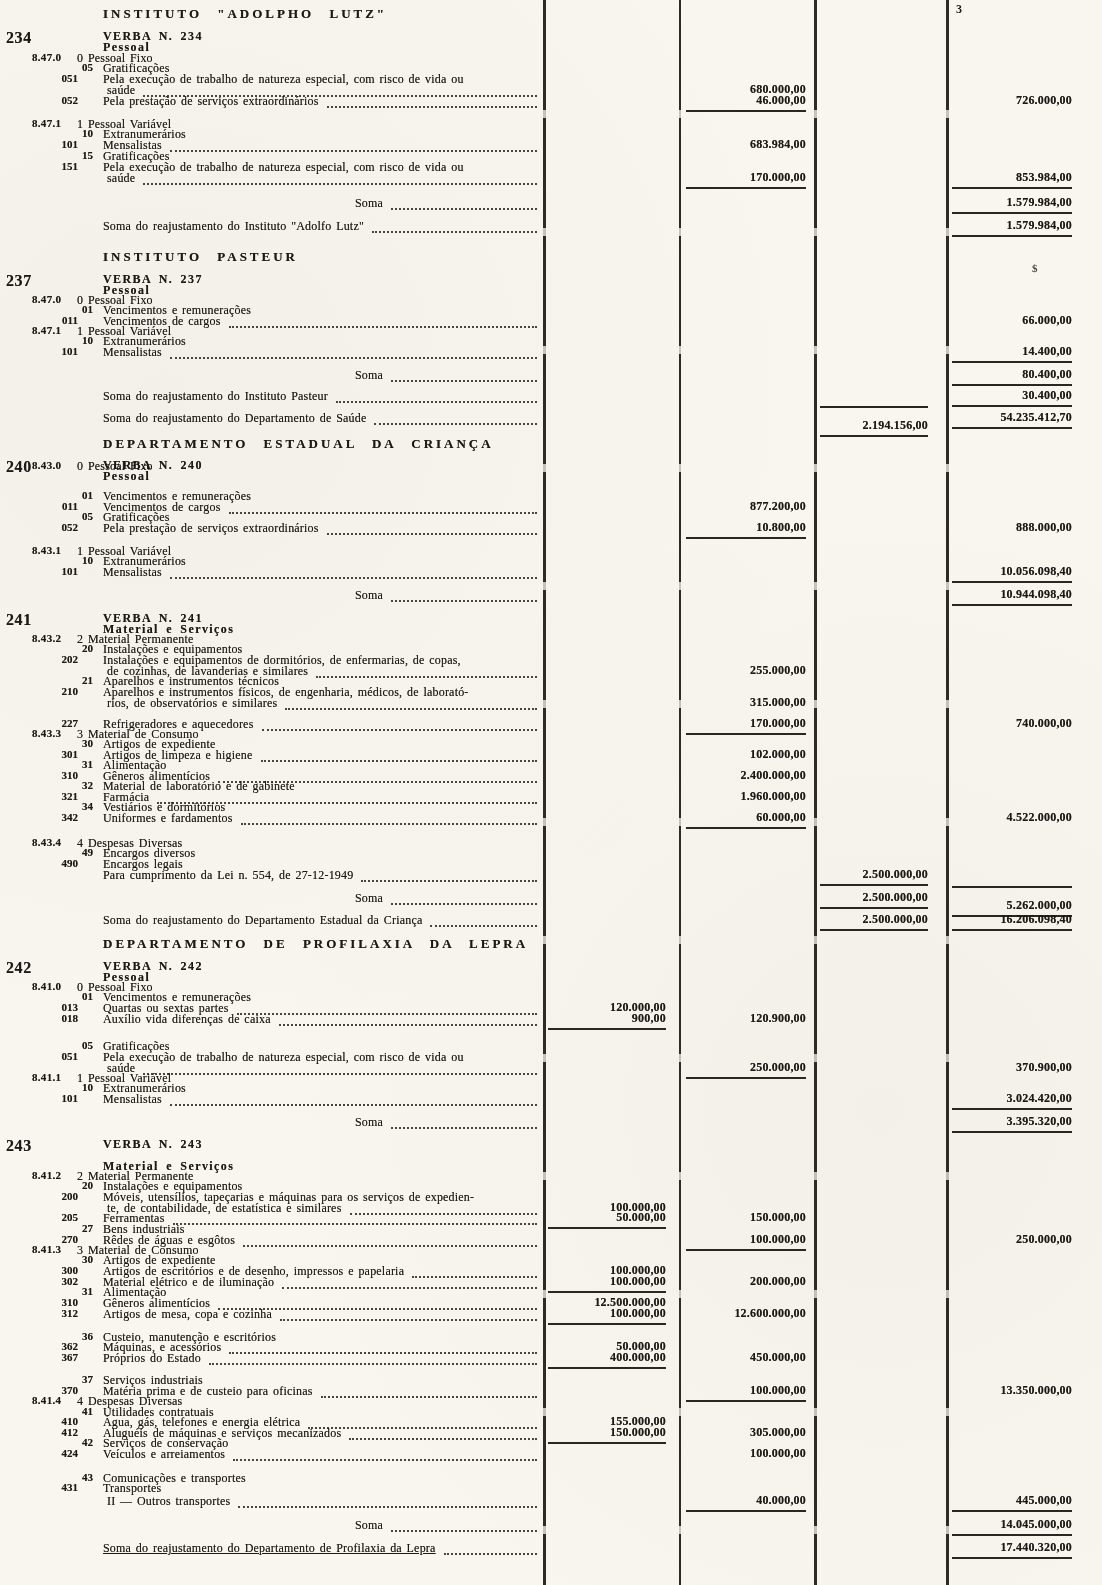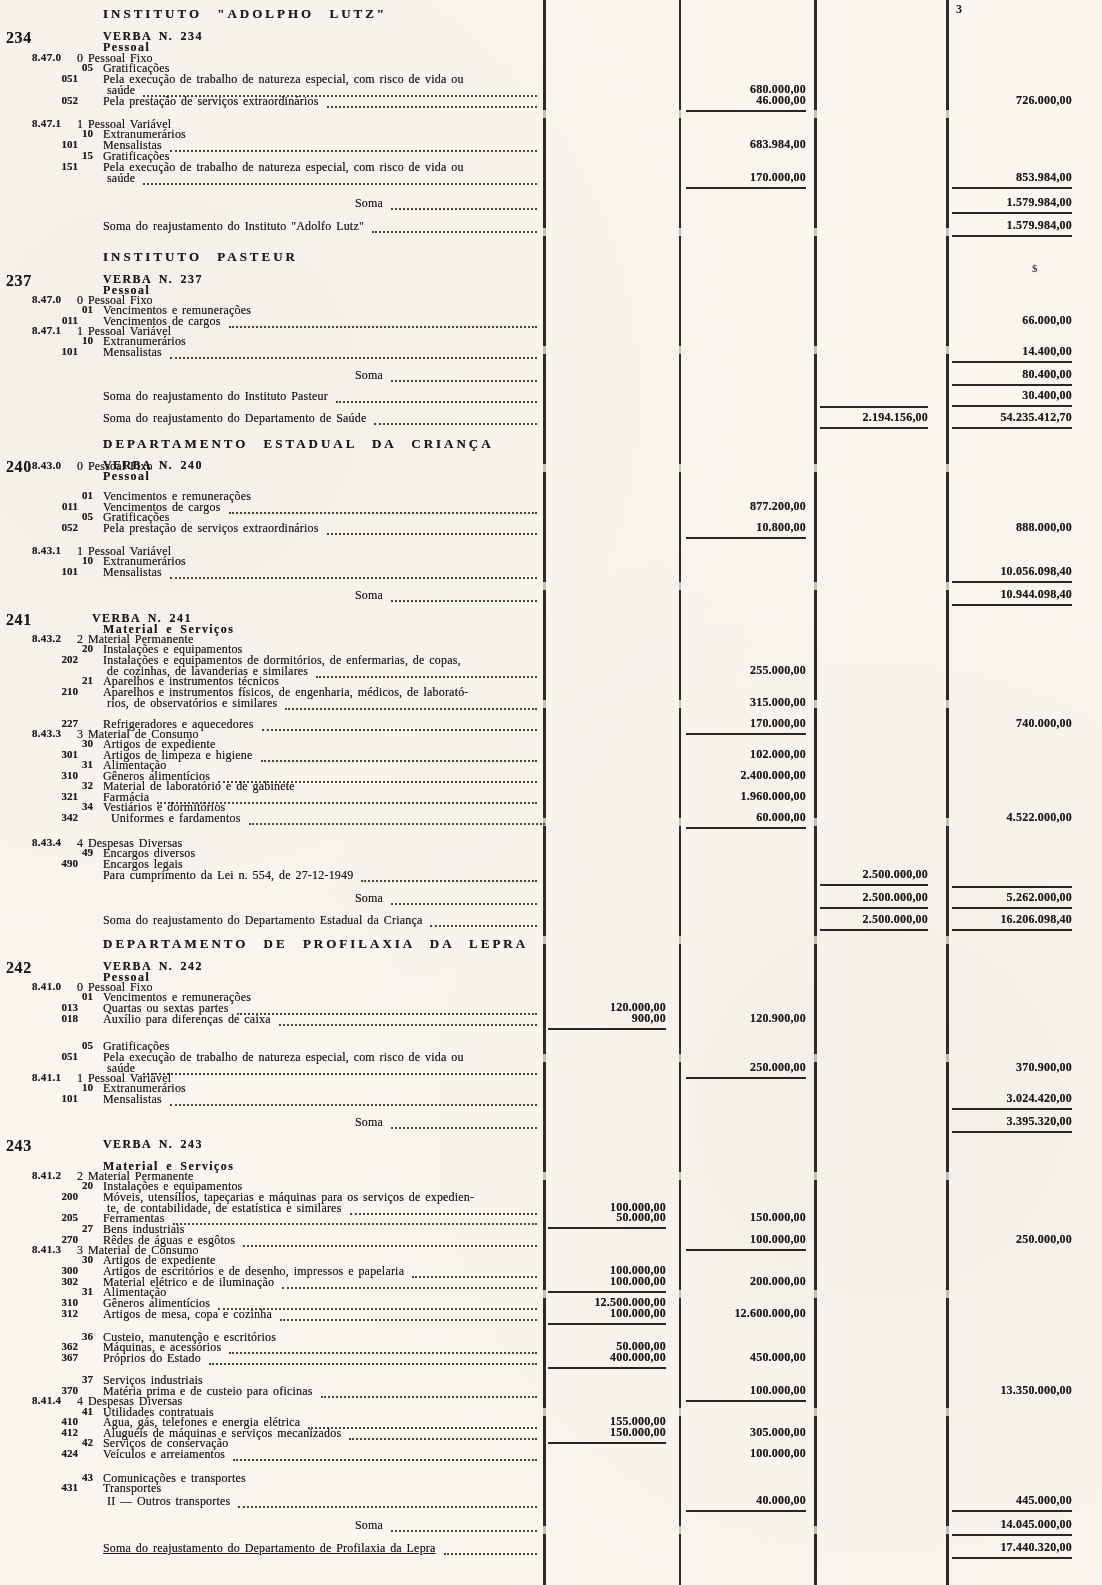--- a/index.html
+++ b/index.html
@@ -68,21 +68,21 @@
 
   .num{
     position:absolute;top:-1px;text-align:right;
     font-weight:700;font-size:12px;letter-spacing:.2px;
   }
   .colA{left:548px;width:118px;}
   .colB{left:686px;width:120px;}
   .colC{left:820px;width:108px;}
   .colD{left:952px;width:120px;}
   .num.u{border-bottom:2.4px solid #2a2622;padding-bottom:2px;}
-  .num.o{border-top:2.4px solid #2a2622;padding-top:2px;top:-5px;}
+  .num.o{border-top:2.4px solid #2a2622;padding-top:10px;top:-5px;}
 </style>
 </head>
 <body>
 
 <div id="doc" class="page">
   <div class="vrule r1"></div>
   <div class="vrule r2"></div>
   <div class="vrule r3"></div>
   <div class="vrule r4"></div>
   <span class="pageno">3</span>
@@ -342,21 +342,21 @@
     </div>
     <div class="row" style="top: 588px;">
       <span class="desc" style="left: 355px; width: 185px;">
         <span class="t">Soma</span>
         <span class="lead"></span>
       </span>
       <span class="num colD u">10.944.098,40</span>
     </div>
     <div class="row bold" style="top: 611px;">
       <span class="v1">241</span>
-      <span class="desc" style="left: 92px; width: 437px;">
+      <span class="desc" style="left: 103px; width: 437px;">
         <span class="t">VERBA N. 241</span>
       </span>
     </div>
     <div class="row bold" style="top: 622px;">
       <span class="desc" style="left: 103px; width: 437px;">
         <span class="t">Material e Serviços</span>
       </span>
     </div>
     <div class="row" style="top: 632px;">
       <span class="g">8.43.2</span>
@@ -460,21 +460,21 @@
       <span class="num colB">1.960.000,00</span>
     </div>
     <div class="row" style="top: 800px;">
       <span class="c">34</span>
       <span class="desc" style="left: 103px; width: 437px;">
         <span class="t">Vestiários e dormitórios</span>
       </span>
     </div>
     <div class="row" style="top: 811px;">
       <span class="c c3">342</span>
-      <span class="desc" style="left: 103px; width: 437px; margin-left: 8px;">
+      <span class="desc" style="left: 103px; width: 437px;">
         <span class="t">Uniformes e fardamentos</span>
         <span class="lead"></span>
       </span>
       <span class="num colB u">60.000,00</span>
       <span class="num colD">4.522.000,00</span>
     </div>
     <div class="row" style="top: 836px;">
       <span class="g">8.43.4</span>
       <span class="desc" style="left: 77px; width: 463px;">
         <span class="t">4 Despesas Diversas</span>
@@ -547,21 +547,21 @@
       <span class="c c3">013</span>
       <span class="desc" style="left: 103px; width: 437px;">
         <span class="t">Quartas ou sextas partes</span>
         <span class="lead"></span>
       </span>
       <span class="num colA">120.000,00</span>
     </div>
     <div class="row" style="top: 1012px;">
       <span class="c c3">018</span>
       <span class="desc" style="left: 103px; width: 437px;">
-        <span class="t">Auxílio para diferenças de caixa</span>
+        <span class="t">Auxílio vida diferenças de caixa</span>
         <span class="lead"></span>
       </span>
       <span class="num colA u">900,00</span>
       <span class="num colB">120.900,00</span>
     </div>
     <div class="row" style="top: 1039px;">
       <span class="c">05</span>
       <span class="desc" style="left: 103px; width: 437px;">
         <span class="t">Gratificações</span>
       </span>

